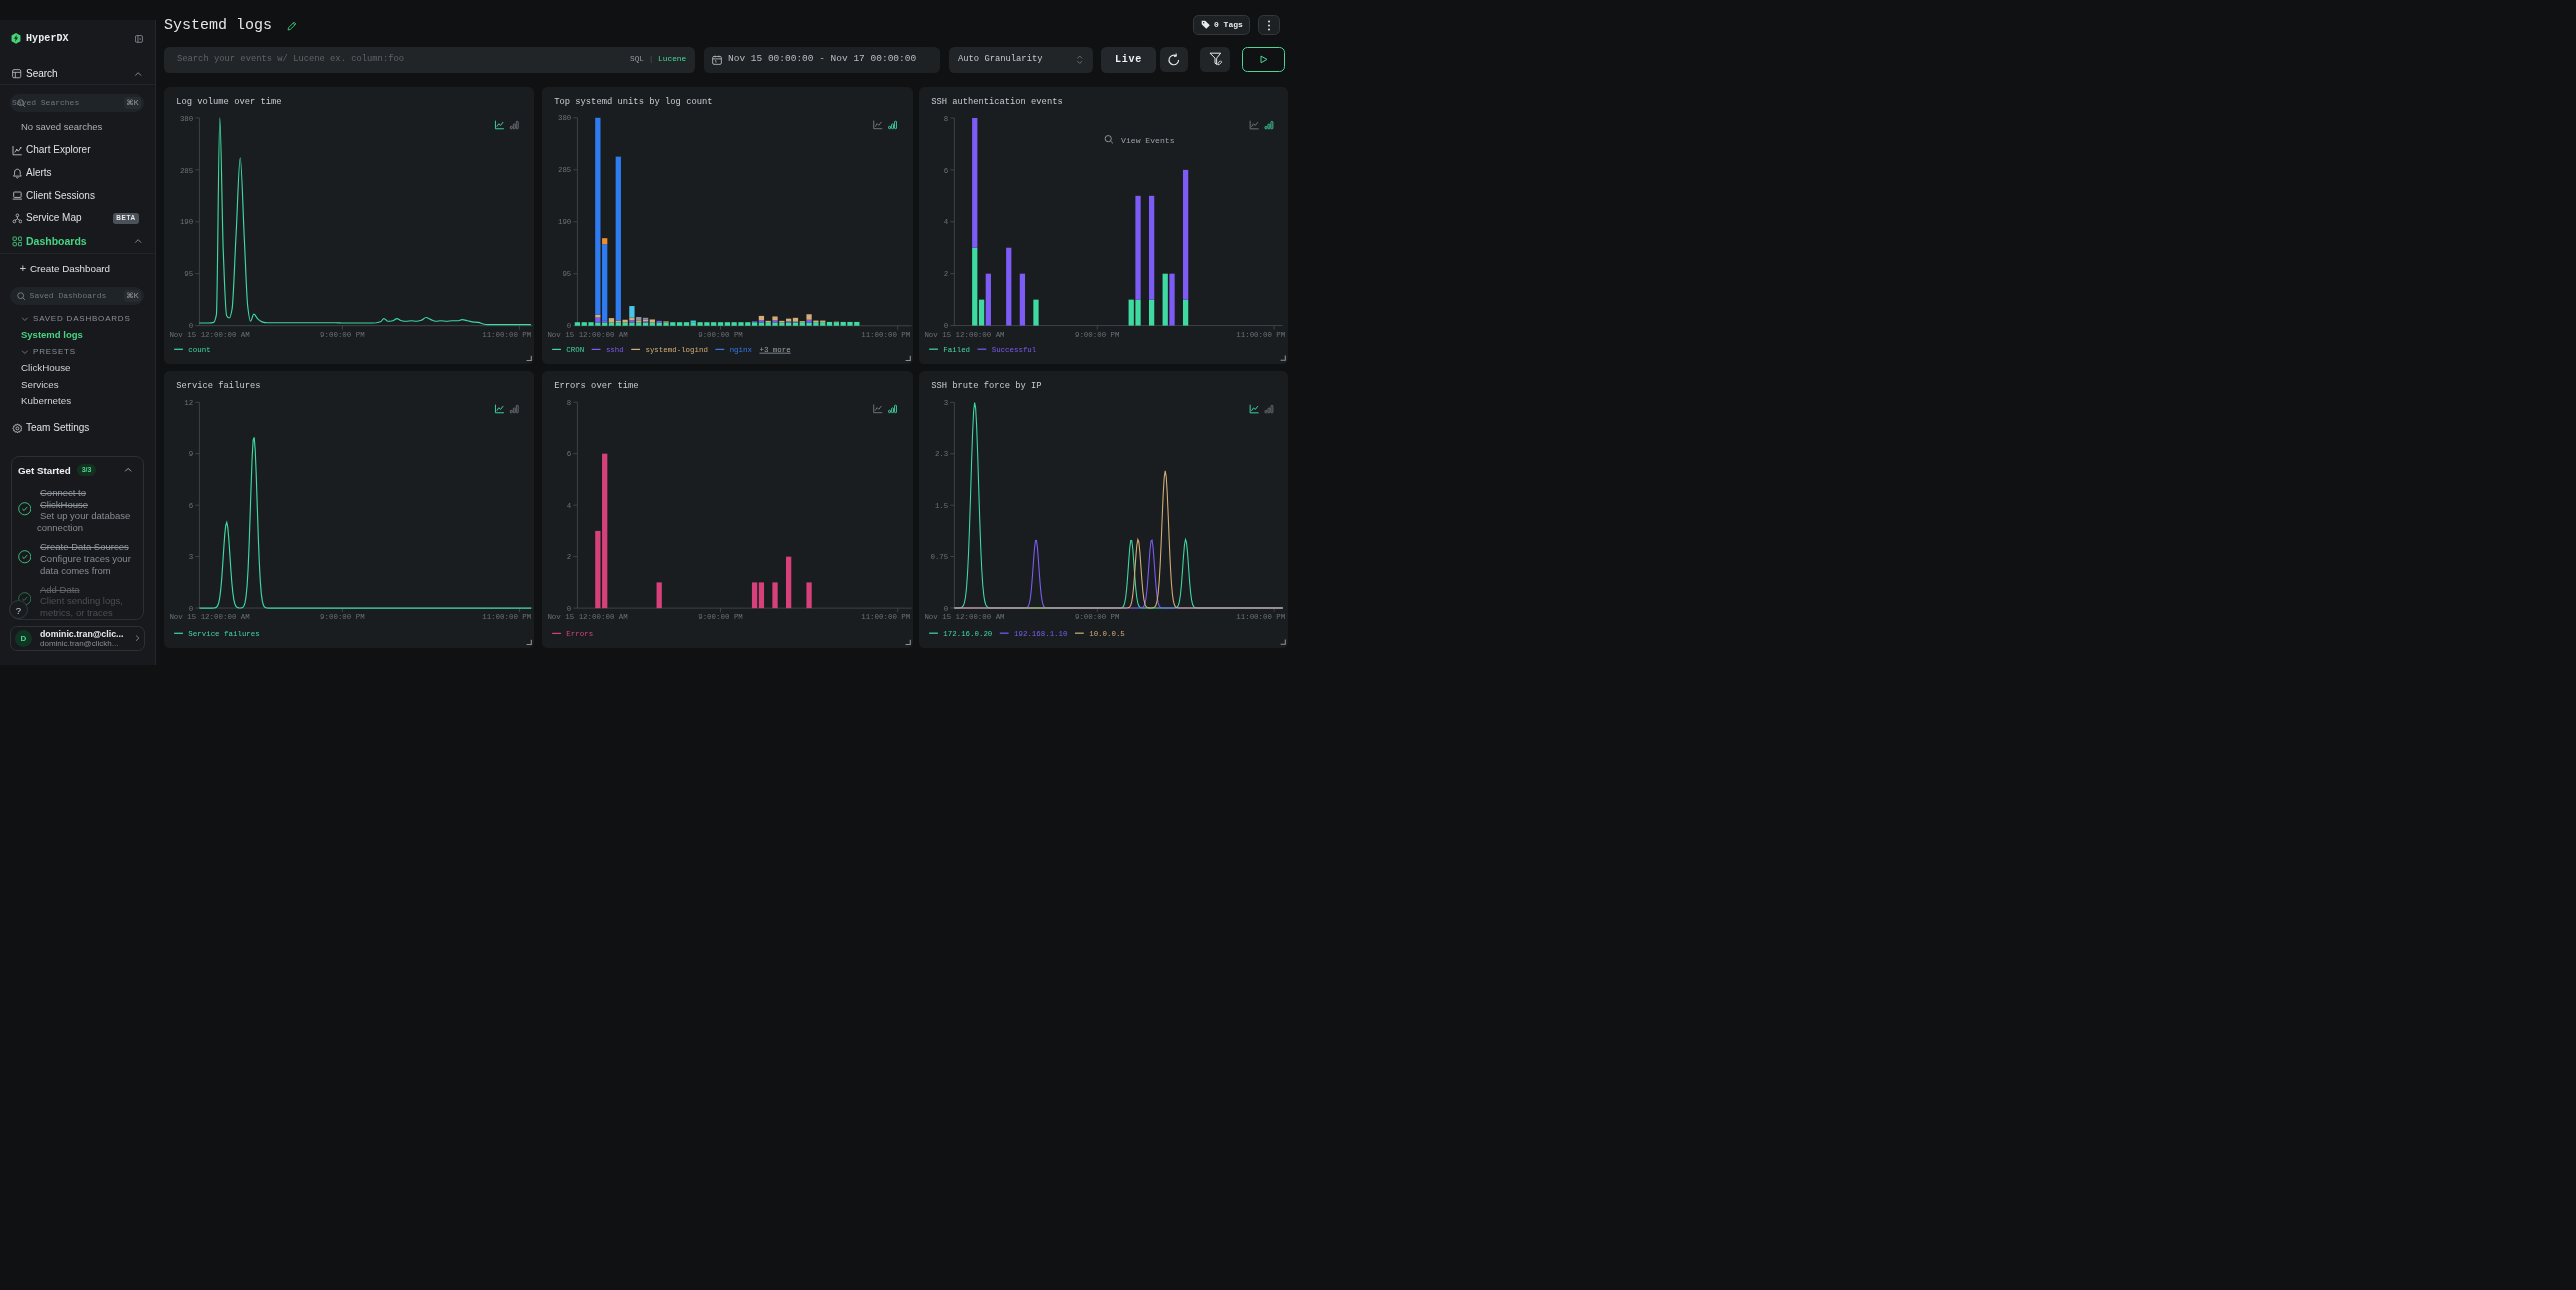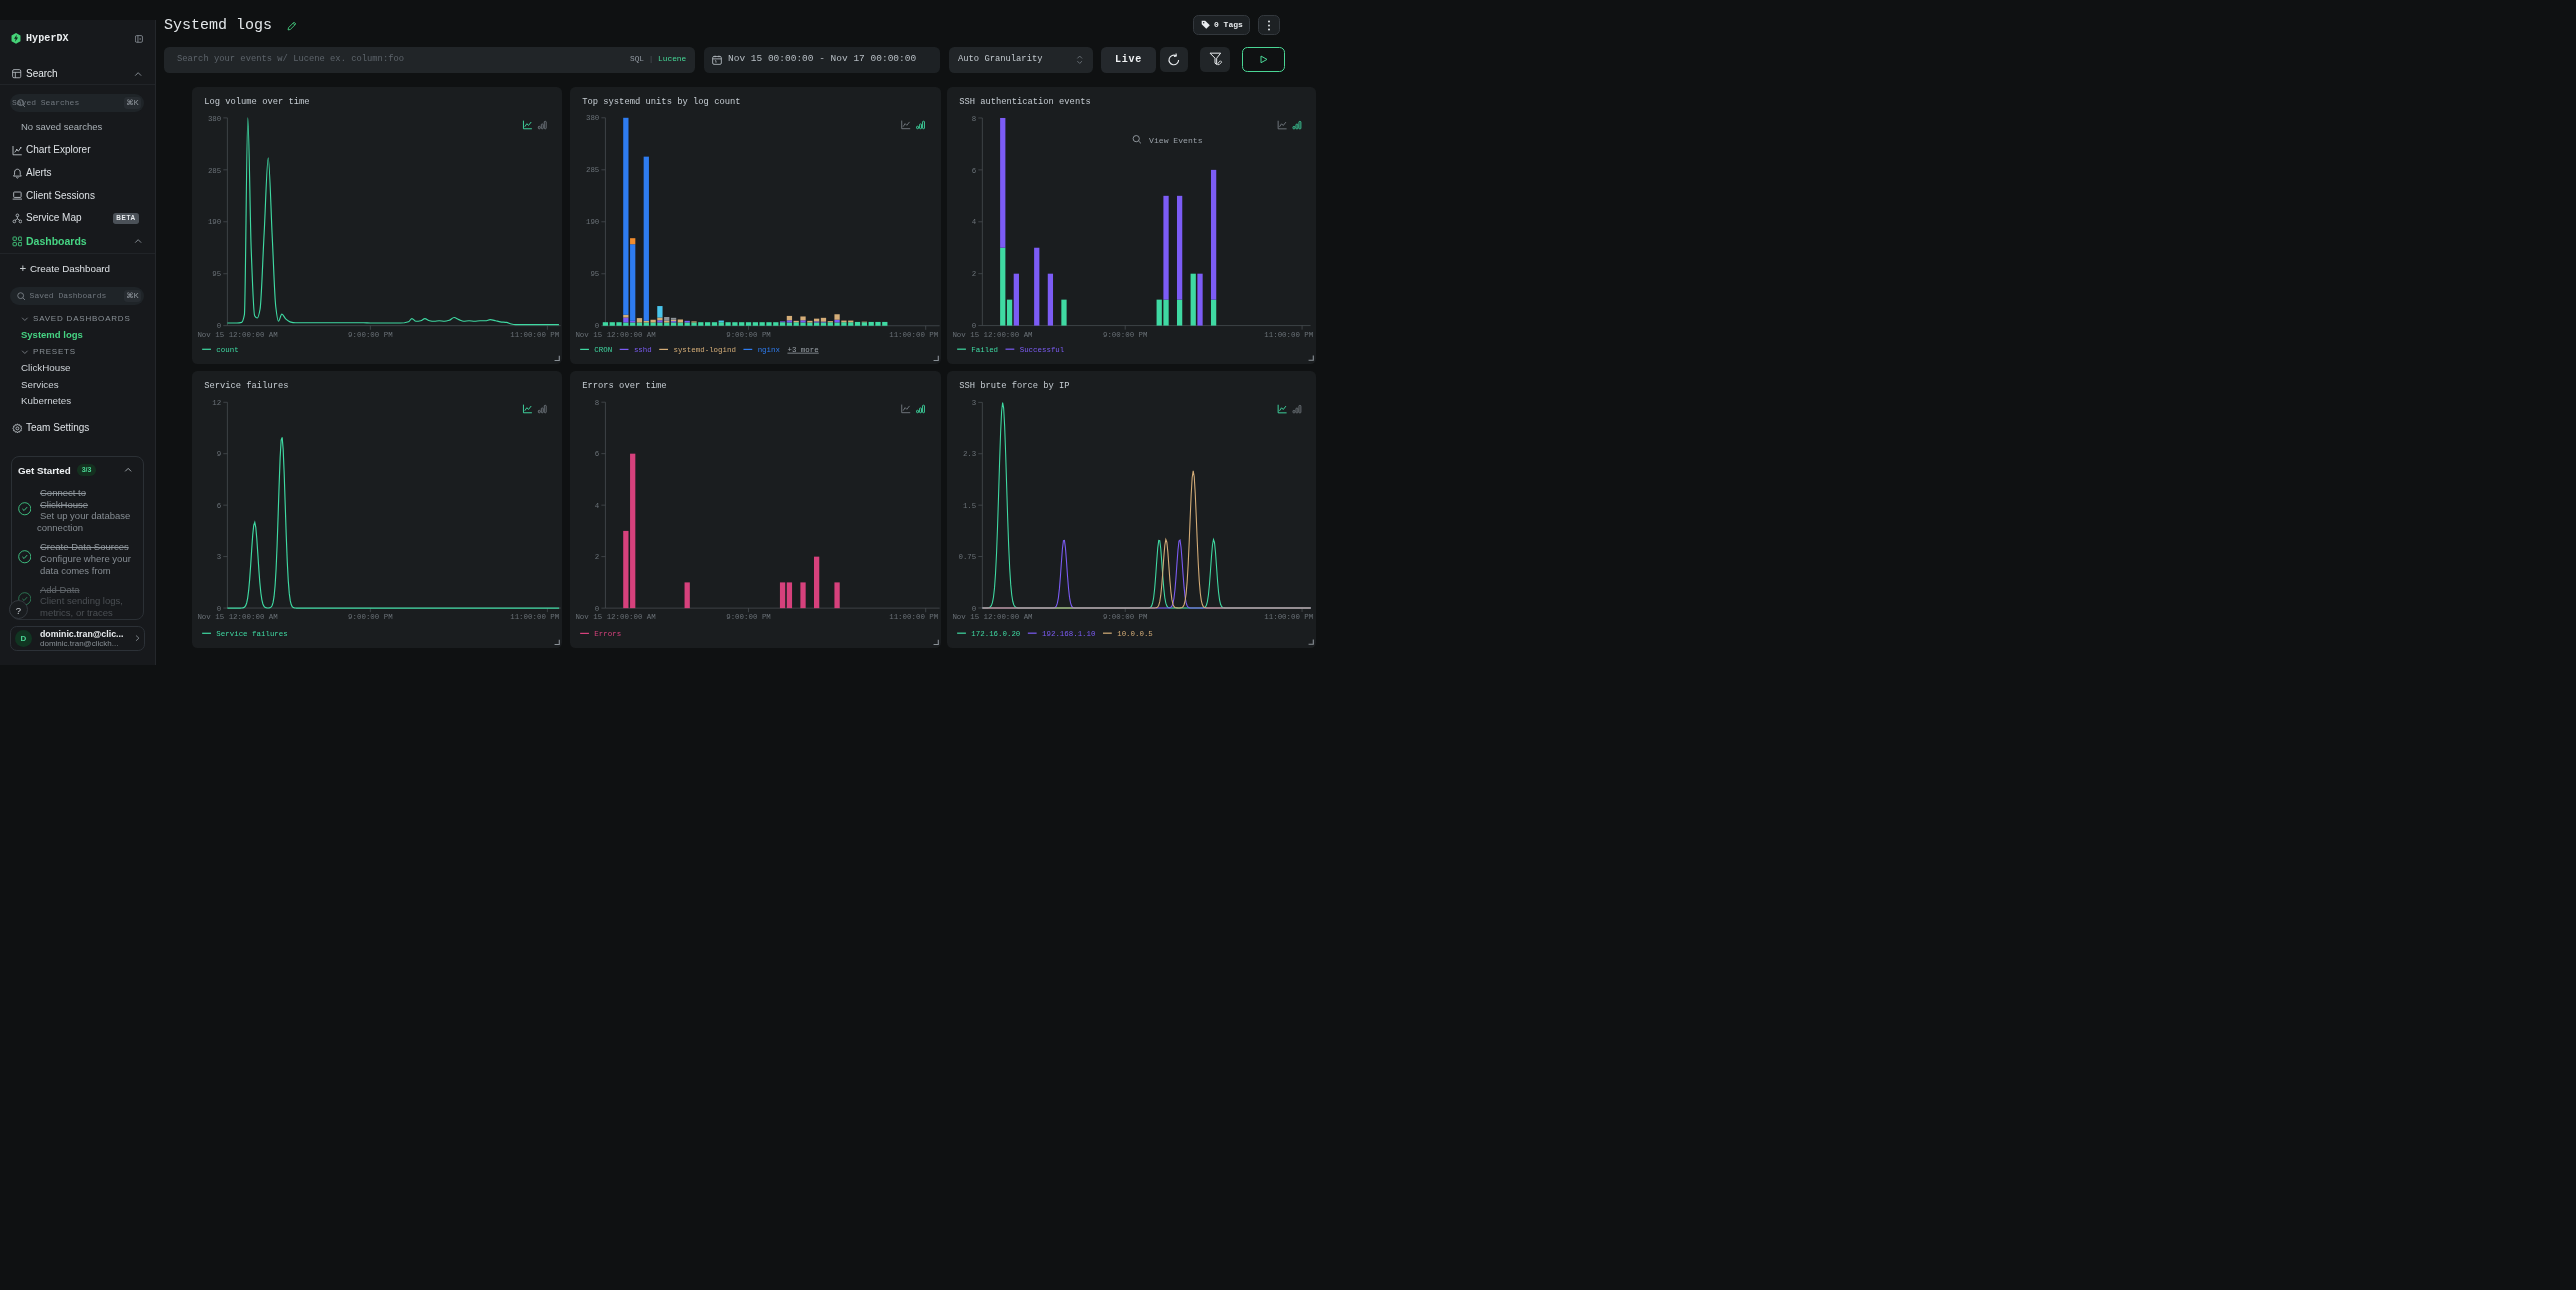--- a/index.html
+++ b/index.html
@@ -1,19 +1,19 @@
 <!DOCTYPE html>
 <html style="font-size:10.8px"><head><meta charset="utf-8">
 <style>
 * { margin:0; padding:0; box-sizing:border-box; }
 html,body { width:1288px; height:645px; background:#0f1112; overflow:hidden; }
 .abs { position:absolute; }
 .btn { border-radius:5.4px; }
 #sidebar { position:absolute; left:0; top:0; width:156px; height:645px; background:#17191c; border-right:0.7px solid #24272b;margin-top:20px; }
-.panel { position:absolute; background:#1a1d1f; border-radius:5.4px;margin-left:28px; }
+.panel { position:absolute; background:#1a1d1f; border-radius:5.4px; }
 text { white-space:pre; }
 </style></head>
 <body>
 <div id="sidebar">
     <svg class="abs" style="left:10.8px;top:13px" width="10" height="10.8" viewBox="0 0 15 16">
 <path d="M7.5,0 L14.2,3.8 V12.2 L7.5,16 L0.8,12.2 V3.8 Z" fill="#46d378"></path>
 <path d="M8.6,2.6 L4.6,8.6 H7.0 L6.2,13.2 L10.6,6.8 H8.0 Z" fill="#10241a"></path>
     </svg>
     <div class="abs" style="left:26px;top:13px;font:bold 10px Liberation Mono, monospace;color:#eceff1;letter-spacing:0.1px">HyperDX</div>
     <svg class="abs" style="left:135px;top:14.5px" width="8" height="8" viewBox="0 0 12 12">
@@ -118,21 +118,21 @@
     </svg>
     <svg class="abs" style="left:17.6px;top:572px;opacity:0.55" width="13.5" height="13.5" viewBox="0 0 20 20">
       <circle cx="10" cy="10" r="9" fill="none" stroke="#42d08a" stroke-width="1.3"></circle>
       <path d="M6.5,10.2 L9,12.6 L13.5,7.6" fill="none" stroke="#42d08a" stroke-width="1.4"></path>
     </svg>
     <div class="abs" style="left:40px;top:467px;font:9.5px Liberation Sans, sans-serif;color:#8f969c;text-decoration:line-through">Connect to</div>
     <div class="abs" style="left:40px;top:479px;font:9.5px Liberation Sans, sans-serif;color:#8f969c;text-decoration:line-through">ClickHouse</div>
     <div class="abs" style="left:40px;top:490px;font:9.5px Liberation Sans, sans-serif;color:#868d93">Set up your database</div>
     <div class="abs" style="left:37px;top:502px;font:9.5px Liberation Sans, sans-serif;color:#868d93">connection</div>
     <div class="abs" style="left:40px;top:521px;font:9.5px Liberation Sans, sans-serif;color:#8f969c;text-decoration:line-through">Create Data Sources</div>
-    <div class="abs" style="left:40px;top:533px;font:9.5px Liberation Sans, sans-serif;color:#868d93">Configure where your</div>
+    <div class="abs" style="left:40px;top:533px;font:9.5px Liberation Sans, sans-serif;color:#868d93">Configure traces your</div>
     <div class="abs" style="left:40px;top:545px;font:9.5px Liberation Sans, sans-serif;color:#868d93">data comes from</div>
     <div class="abs" style="left:40px;top:564px;font:9.5px Liberation Sans, sans-serif;color:#8f969c;text-decoration:line-through;opacity:.6">Add Data</div>
     <div class="abs" style="left:40px;top:575px;font:9.5px Liberation Sans, sans-serif;color:#868d93;opacity:.45">Client sending logs,</div>
     <div class="abs" style="left:40px;top:587px;font:9.5px Liberation Sans, sans-serif;color:#868d93;opacity:.45">metrics, or traces</div>
     <div class="abs" style="left:8.8px;top:580px;width:19px;height:19px;background:#191c1f;border:0.7px solid #34393f;border-radius:50%;text-align:center;font:9.5px/19px Liberation Sans, sans-serif;color:#cfd4d9">?</div>
     <div class="abs" style="left:10px;top:606px;width:135px;height:25px;border:0.7px solid #2c3137;border-radius:6.8px"></div>
     <div class="abs" style="left:15px;top:610px;width:17px;height:17px;background:#113522;border-radius:50%;text-align:center;font:bold 8px/17px Liberation Sans, sans-serif;color:#4ad695">D</div>
     <div class="abs" style="left:40px;top:609px;font:bold 8.8px Liberation Sans, sans-serif;color:#e8ebee">dominic.tran@clic...</div>
     <div class="abs" style="left:40px;top:619px;font:8px Liberation Sans, sans-serif;color:#878e94">dominic.tran@clickh...</div>
     <svg class="abs" style="left:133px;top:614px" width="9.5" height="9.5" viewBox="0 0 16 16">

